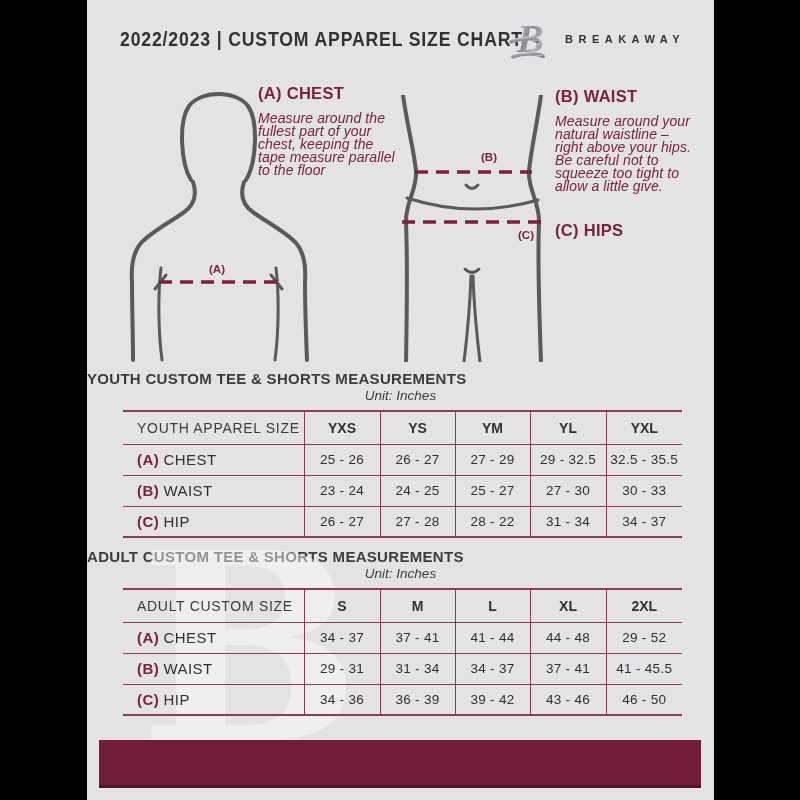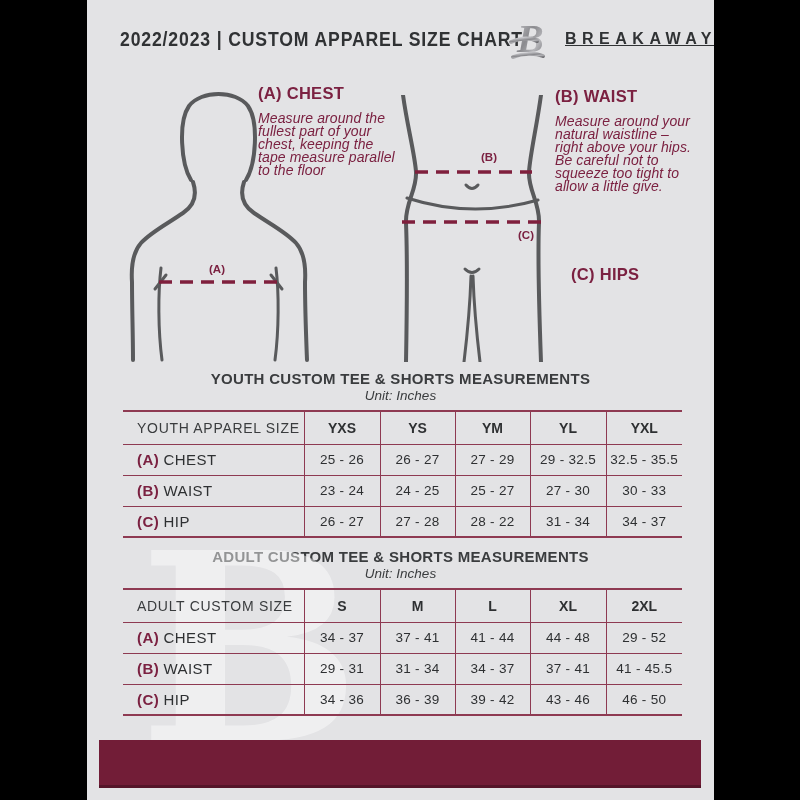--- a/index.html
+++ b/index.html
@@ -15,39 +15,39 @@
   html,body{width:800px;height:800px;}
   body{background:#000;font-family:"Liberation Sans",sans-serif;position:relative;overflow:hidden;}
   .page{position:absolute;left:0;top:0;width:800px;height:800px;background:#000;}
   .content{position:absolute;left:87px;top:0;width:627px;height:800px;background:var(--page-bg);overflow:hidden;}
 
   
   .doc-title{position:absolute;left:33px;top:27px;font-size:21px;font-weight:bold;color:#303234;
     letter-spacing:1px;transform:scaleX(0.84);transform-origin:left center;white-space:nowrap;}
   .brand{position:absolute;left:420px;top:16px;display:flex;align-items:center;gap:12px;}
   .brand-logo{width:46px;height:46px;}
-  .brand-name{font-size:16px;font-weight:bold;letter-spacing:5.5px;color:#303234;text-decoration:underline;}
+  .brand-name{font-size:11px;font-weight:bold;letter-spacing:5.5px;color:#303234;}
 
   
   .fig{position:absolute;}
   .fig svg{display:block;width:100%;height:100%;}
   .fig path,.fig line{fill:none;stroke:var(--outline);stroke-width:4;stroke-linecap:round;}
   .fig .dash{stroke:var(--dash);stroke-width:3.5;stroke-dasharray:13 8;stroke-linecap:butt;}
   .fig .thin{stroke-width:3;}
   .diagram-label{position:absolute;font-size:11.5px;font-weight:bold;color:var(--maroon);
     width:36px;text-align:center;}
 
   
   .instr{position:absolute;color:var(--maroon);}
   .instr-heading{font-size:16.5px;font-weight:bold;letter-spacing:0.3px;}
   .instr-body{margin-top:9px;font-size:14px;font-style:italic;line-height:13px;
     letter-spacing:0.1px;white-space:pre-line;}
 
   
-  .tbl-title{position:absolute;left:0;width:627px;text-align:center;font-size:15px;font-weight:bold;
+  .tbl-title{position:absolute;left:0;width:627px;text-align:left;font-size:15px;font-weight:bold;
     letter-spacing:0.3px;color:var(--ink-soft);}
   .tbl-unit{position:absolute;left:0;width:627px;text-align:center;font-size:13.5px;font-style:italic;
     color:var(--ink-soft);}
 
   
   .size-table{position:absolute;left:36px;width:559px;z-index:2;}
   table{width:100%;border-collapse:collapse;table-layout:fixed;
     border-top:2px solid var(--maroon-line);border-bottom:2px solid var(--maroon-line);}
   tbody tr{border-top:1.5px solid var(--maroon-line);}
   th+th,td+td{border-left:1.5px solid var(--maroon-line);}
@@ -128,21 +128,21 @@
     </div>
     <div class="instr" style="left:468px;top:87px;width:160px;">
       <div class="instr-heading">(B) WAIST</div>
       <div class="instr-body">Measure around your
 natural waistline –
 right above your hips.
 Be careful not to
 squeeze too tight to
 allow a little give.</div>
     </div>
-    <div class="instr" style="left:484px;top:221px;width:165px;margin-top:44px;">
+    <div class="instr" style="left:468px;top:221px;width:165px;">
       <div class="instr-heading">(C) HIPS</div>
     </div>
 
     <div class="watermark">B</div>
 
     <div class="tbl-title" style="top:370px;">YOUTH CUSTOM TEE &amp; SHORTS MEASUREMENTS</div>
     <div class="tbl-unit" style="top:388px;">Unit: Inches</div>
     <div class="size-table" style="top:410px;">
       <table>
         <colgroup>

